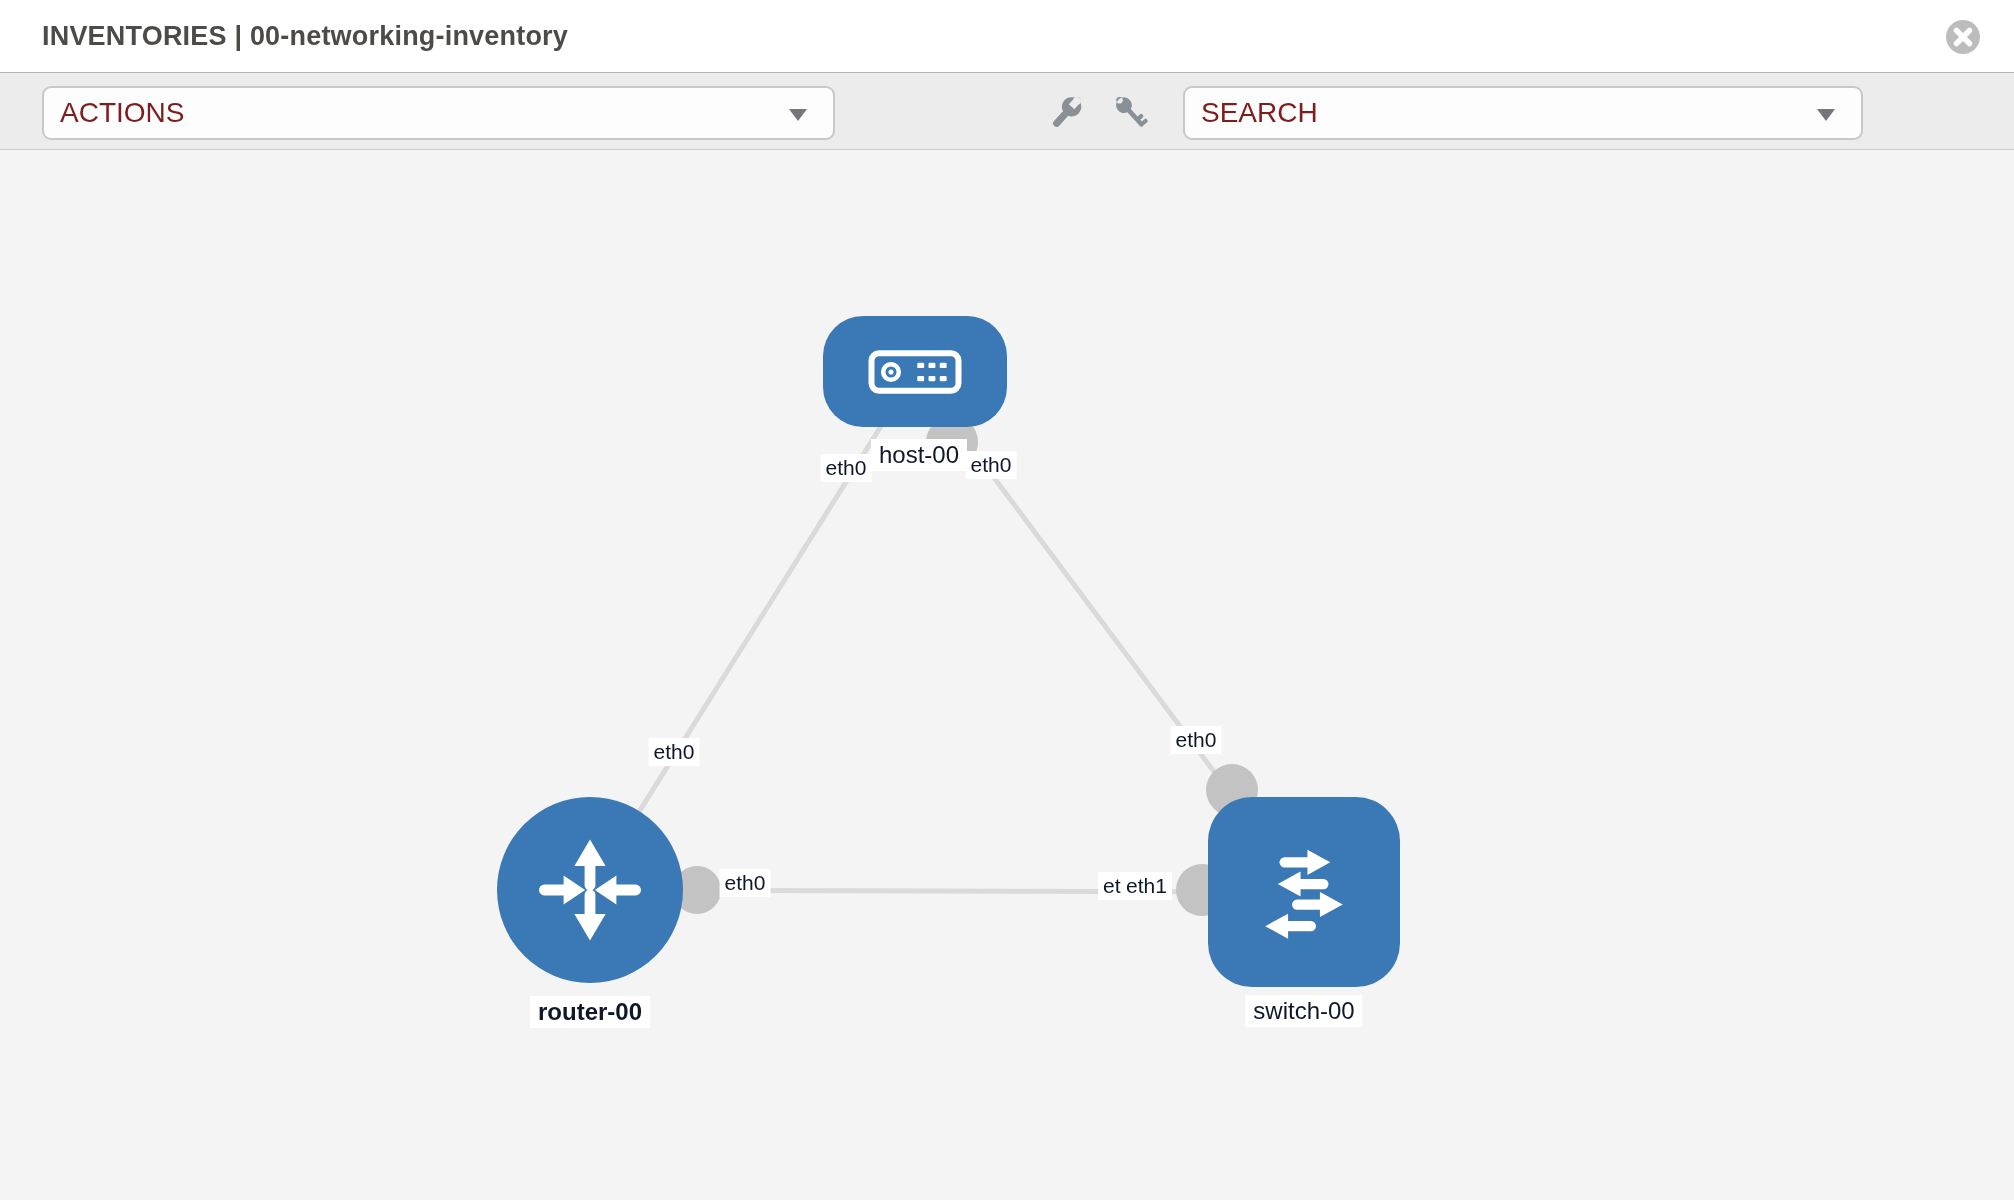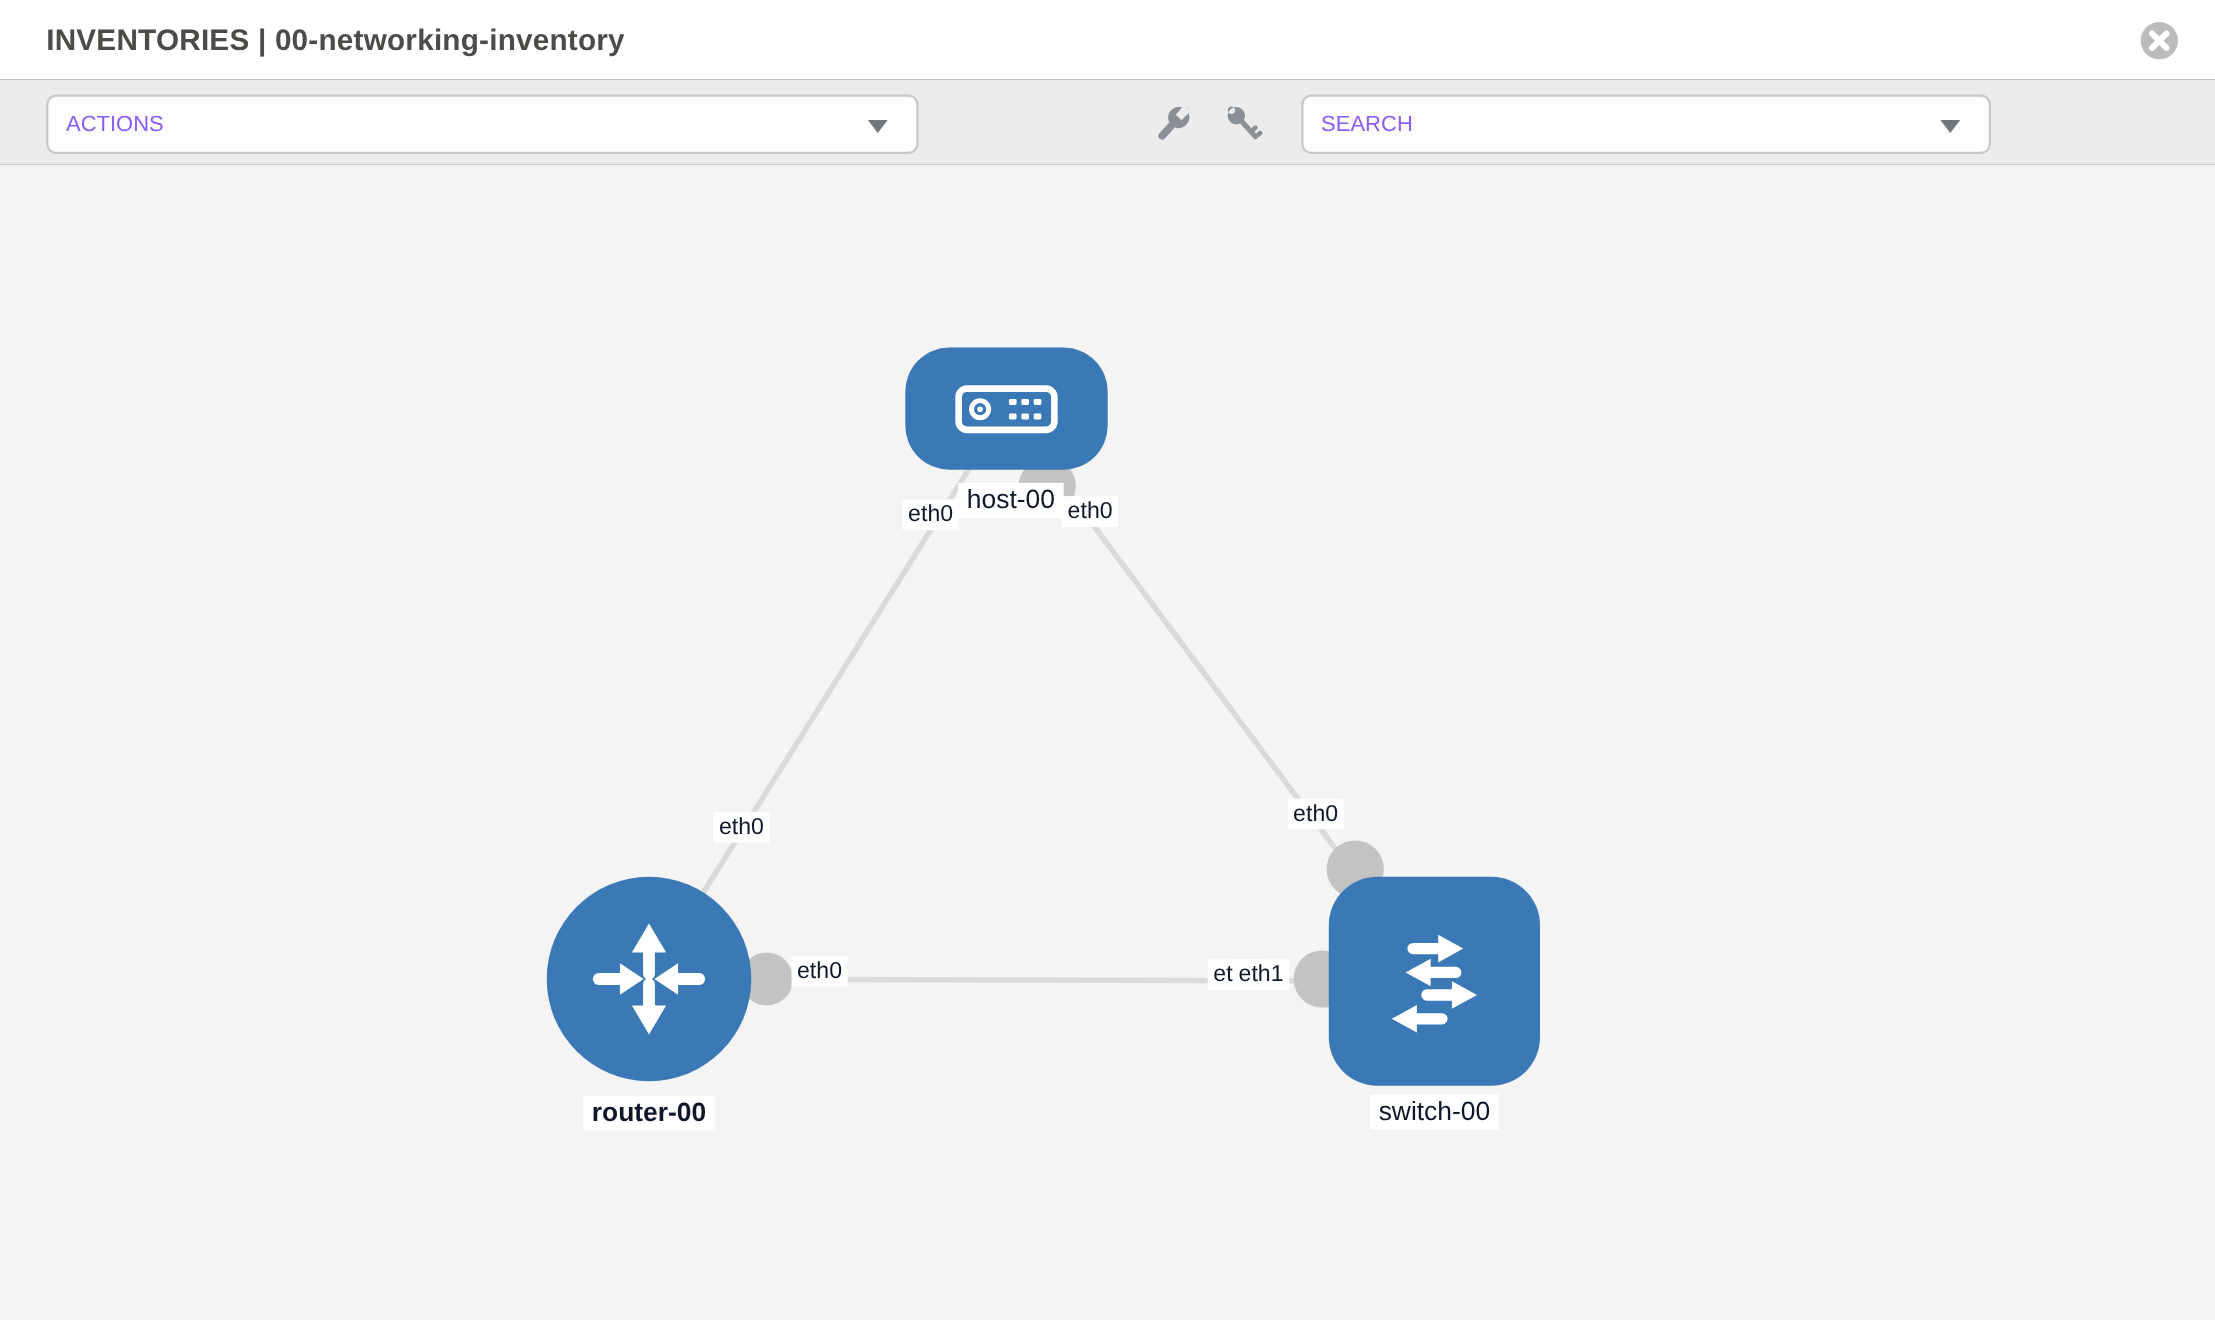--- a/index.html
+++ b/index.html
@@ -7,24 +7,24 @@
   .app{position:relative; width:2014px; height:1200px; overflow:hidden; background:#fff;}
 
   
   .header{position:absolute; left:0; top:0; width:2014px; height:72px; background:#fff; border-bottom:1px solid #b3b3b3;}
   .header .title{position:absolute; left:42px; top:0; line-height:72px; font-size:27px; font-weight:bold; color:#4d4b48; letter-spacing:0.2px;}
   .close-btn{position:absolute; right:33px; top:19px; width:36px; height:36px; cursor:pointer; border:none; background:transparent; padding:0;}
 
   
   .toolbar{position:absolute; left:0; top:73px; width:2014px; height:76px; background:#ececec; border-bottom:1px solid #c9c9c9;}
   .select{position:absolute; top:13px; height:54px; background:#fdfdfd; border:2px solid #c8c8c8; border-radius:9px; box-sizing:border-box;}
-  .select .sel-label{position:absolute; left:16px; top:0; line-height:50px; font-size:20px; color:#8b5cf6;}
+  .select .sel-label{position:absolute; left:16px; top:0; line-height:50px; font-size:28px; color:#7f1d1d;}
   .caret{position:absolute; right:26px; top:21px; width:0; height:0; border-left:9px solid transparent; border-right:9px solid transparent; border-top:12px solid #73777c;}
   .actions-select{left:42px; width:793px;}
-  .search-select{left:1183px; width:627px;}
+  .search-select{left:1183px; width:680px;}
   .tool-icon-btn{position:absolute; top:20px; width:40px; height:40px; border:none; background:transparent; padding:0; cursor:pointer;}
   .wrench-btn{left:1046px;}
   .key-btn{left:1111px;}
 
   
   .canvas{position:absolute; left:0; top:150px; width:2014px; height:1050px; background:#f4f4f4;}
   .links-layer{position:absolute; left:0; top:0; z-index:1;}
 
   .node{position:absolute; z-index:3; background:#3a79b5; display:flex; align-items:center; justify-content:center;}
   .node-host{left:823px; top:166px; width:184px; height:111px; border-radius:40px;}

